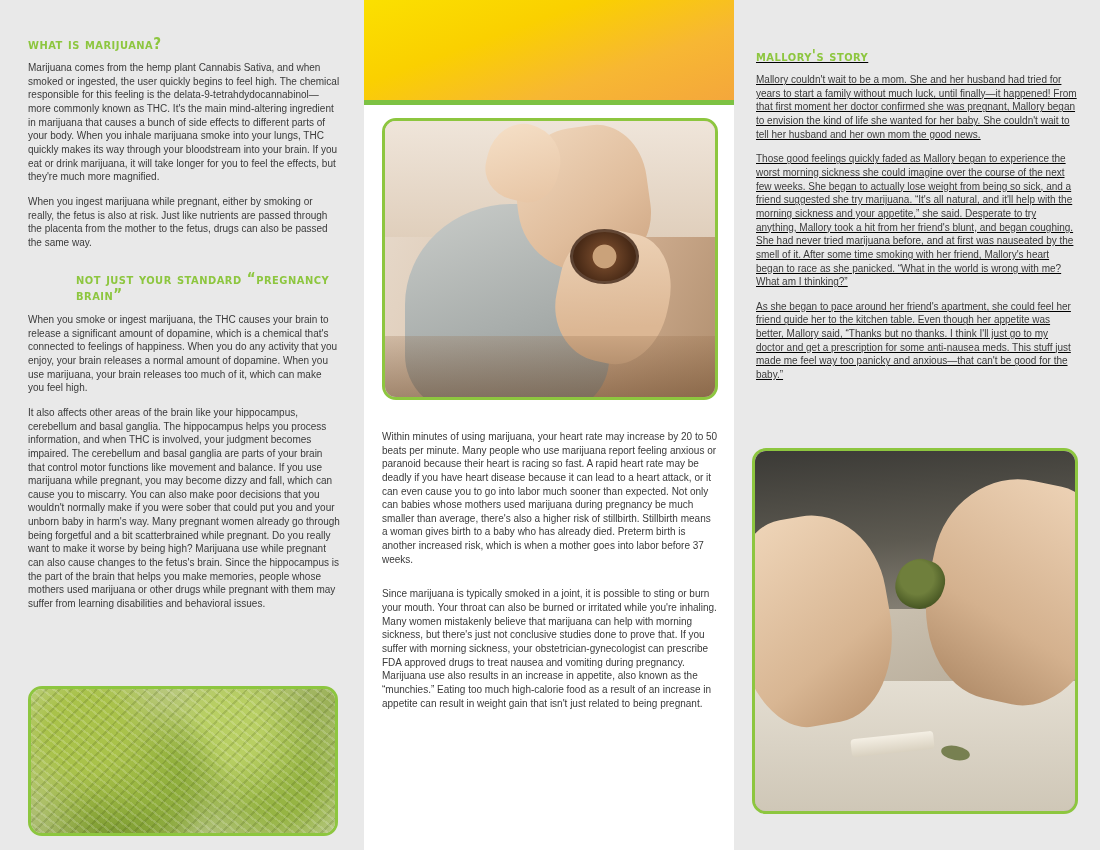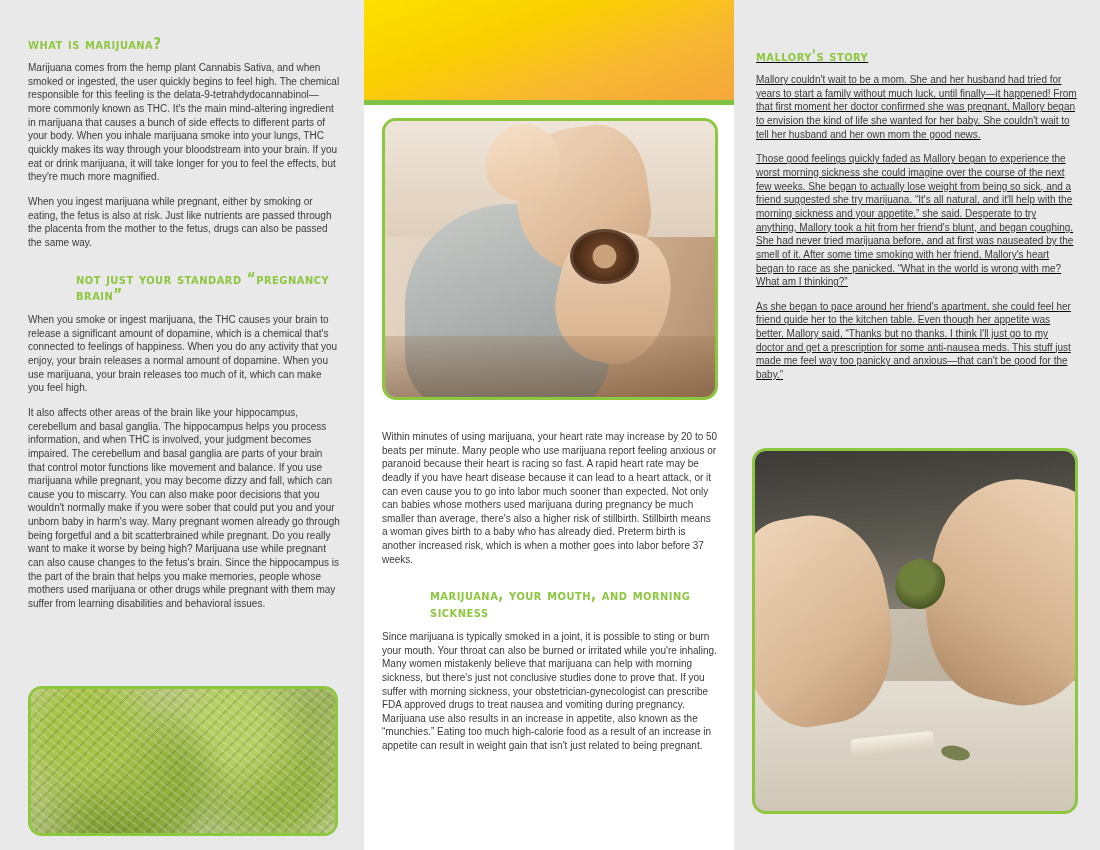--- a/index.html
+++ b/index.html
@@ -224,21 +224,21 @@
   <div class="panel-left"></div>
   <div class="panel-mid"></div>
   <div class="panel-right"></div>
 
   <div class="mid-header"></div>
   <div class="mid-header-rule"></div>
 
   <div class="col col-left">
     <h2 class="headline">What is Marijuana?</h2>
     <p class="body">Marijuana comes from the hemp plant Cannabis Sativa, and when smoked or ingested, the user quickly begins to feel high. The chemical responsible for this feeling is the delata-9-tetrahdydocannabinol—more commonly known as THC. It's the main mind-altering ingredient in marijuana that causes a bunch of side effects to different parts of your body. When you inhale marijuana smoke into your lungs, THC quickly makes its way through your bloodstream into your brain. If you eat or drink marijuana, it will take longer for you to feel the effects, but they're much more magnified.</p>
-    <p class="body">When you ingest marijuana while pregnant, either by smoking or eating, the fetus is also at risk. Just like nutrients are passed through the placenta from the mother to the fetus, drugs can also be passed the same way.</p>
+    <p class="body">When you ingest marijuana while pregnant, either by smoking or really, the fetus is also at risk. Just like nutrients are passed through the placenta from the mother to the fetus, drugs can also be passed the same way.</p>
 
     <div class="spacer-10"></div>
 
     <h2 class="headline two-line">Not Just Your Standard “Pregnancy Brain”</h2>
     <p class="body">When you smoke or ingest marijuana, the THC causes your brain to release a significant amount of dopamine, which is a chemical that's connected to feelings of happiness. When you do any activity that you enjoy, your brain releases a normal amount of dopamine. When you use marijuana, your brain releases too much of it, which can make you feel high.</p>
     <p class="body">It also affects other areas of the brain like your hippocampus, cerebellum and basal ganglia. The hippocampus helps you process information, and when THC is involved, your judgment becomes impaired. The cerebellum and basal ganglia are parts of your brain that control motor functions like movement and balance. If you use marijuana while pregnant, you may become dizzy and fall, which can cause you to miscarry. You can also make poor decisions that you wouldn't normally make if you were sober that could put you and your unborn baby in harm's way. Many pregnant women already go through being forgetful and a bit scatterbrained while pregnant. Do you really want to make it worse by being high? Marijuana use while pregnant can also cause changes to the fetus's brain. Since the hippocampus is the part of the brain that helps you make memories, people whose mothers used marijuana or other drugs while pregnant with them may suffer from learning disabilities and behavioral issues.</p>
   </div>
 
   <div class="photo photo-bud-left">
     <div class="ph-inner">
@@ -258,21 +258,20 @@
       <div class="preg-donut"></div>
       <div class="preg-floor"></div>
     </div>
   </div>
 
   <div class="col col-mid">
     <p class="body">Within minutes of using marijuana, your heart rate may increase by 20 to 50 beats per minute. Many people who use marijuana report feeling anxious or paranoid because their heart is racing so fast. A rapid heart rate may be deadly if you have heart disease because it can lead to a heart attack, or it can even cause you to go into labor much sooner than expected. Not only can babies whose mothers used marijuana during pregnancy be much smaller than average, there's also a higher risk of stillbirth. Stillbirth means a woman gives birth to a baby who has already died. Preterm birth is another increased risk, which is when a mother goes into labor before 37 weeks.</p>
 
     <div class="spacer-10"></div>
 
-    <h2 class="headline two-line">Marijuana, Your Mouth, and Morning Sickness</h2>
     <p class="body">Since marijuana is typically smoked in a joint, it is possible to sting or burn your mouth. Your throat can also be burned or irritated while you're inhaling. Many women mistakenly believe that marijuana can help with morning sickness, but there's just not conclusive studies done to prove that. If you suffer with morning sickness, your obstetrician-gynecologist can prescribe FDA approved drugs to treat nausea and vomiting during pregnancy. Marijuana use also results in an increase in appetite, also known as the “munchies.” Eating too much high-calorie food as a result of an increase in appetite can result in weight gain that isn't just related to being pregnant.</p>
   </div>
 
   <div class="col col-right">
     <h2 class="headline">Mallory's Story</h2>
     <p class="body">Mallory couldn't wait to be a mom. She and her husband had tried for years to start a family without much luck, until finally—it happened! From that first moment her doctor confirmed she was pregnant, Mallory began to envision the kind of life she wanted for her baby. She couldn't wait to tell her husband and her own mom the good news.</p>
     <p class="body">Those good feelings quickly faded as Mallory began to experience the worst morning sickness she could imagine over the course of the next few weeks. She began to actually lose weight from being so sick, and a friend suggested she try marijuana. “It's all natural, and it'll help with the morning sickness and your appetite,” she said. Desperate to try anything, Mallory took a hit from her friend's blunt, and began coughing. She had never tried marijuana before, and at first was nauseated by the smell of it. After some time smoking with her friend, Mallory's heart began to race as she panicked. “What in the world is wrong with me? What am I thinking?”</p>
     <p class="body">As she began to pace around her friend's apartment, she could feel her friend guide her to the kitchen table. Even though her appetite was better, Mallory said, “Thanks but no thanks. I think I'll just go to my doctor and get a prescription for some anti-nausea meds. This stuff just made me feel way too panicky and anxious—that can't be good for the baby.”</p>
   </div>
 

